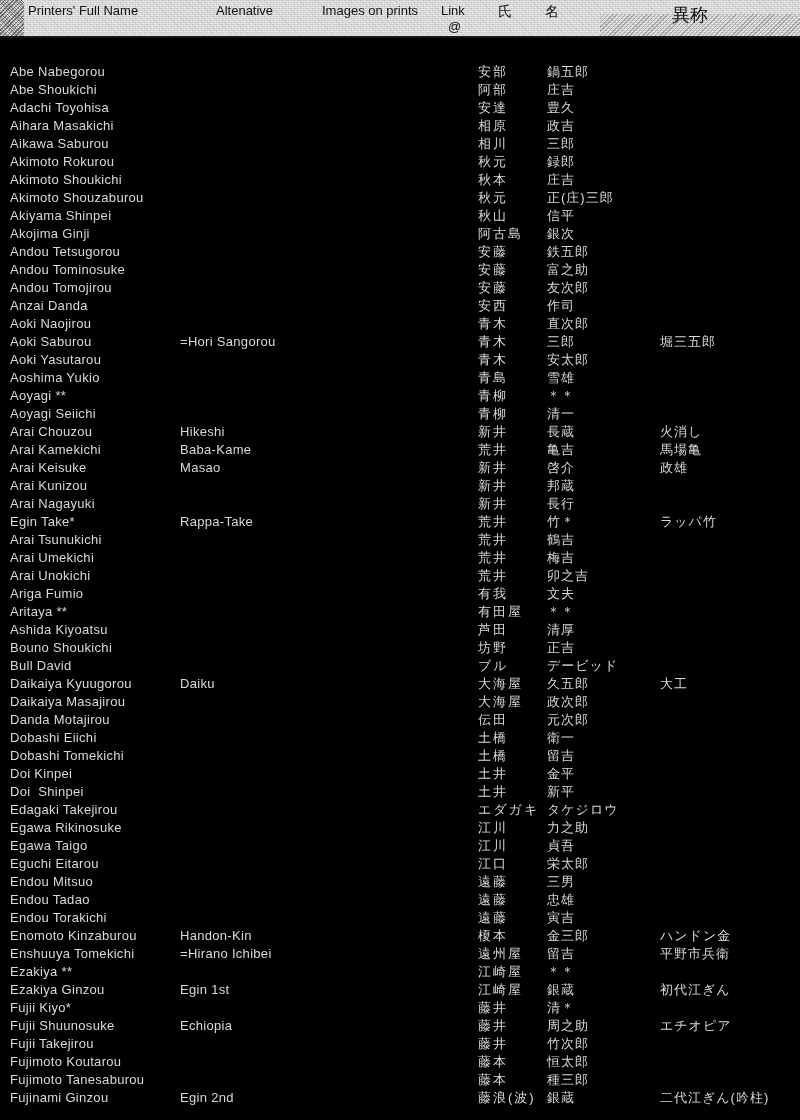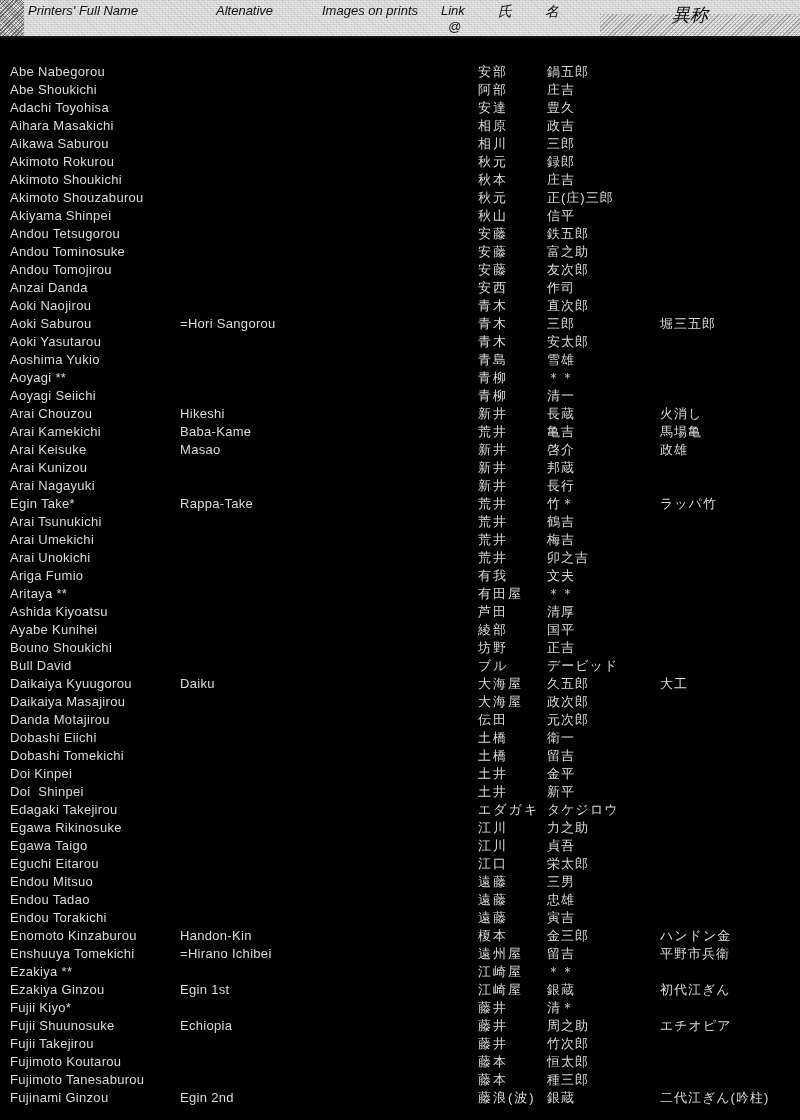--- a/index.html
+++ b/index.html
@@ -12,21 +12,21 @@
             repeating-linear-gradient(0deg, rgba(255,255,255,.45) 0 1px, transparent 1px 2px),
             repeating-linear-gradient(90deg, rgba(0,0,0,.05) 0 1px, transparent 1px 3px),
             repeating-linear-gradient(45deg, rgba(0,0,0,.07) 0 1px, transparent 1px 4px);
           border-bottom:2px solid #151515;
           color:#111;font-size:13px;}
   .header::before{content:'';position:absolute;left:0;top:0;width:24px;height:100%;
           background:repeating-linear-gradient(135deg, rgba(30,30,30,.5) 0 1px, transparent 1px 3px),
                      repeating-linear-gradient(45deg, rgba(50,50,50,.35) 0 1px, transparent 1px 2px);}
   .header::after{content:'';position:absolute;right:0;top:14px;width:200px;height:22px;
           background:repeating-linear-gradient(135deg, rgba(30,30,30,.28) 0 1px, transparent 1px 3px);}
-  .header span{position:absolute;top:3px;white-space:pre;font-style:italic;}
+  .header span{position:absolute;top:3px;white-space:pre;}
   .h-name{left:28px;}
   .h-alt{left:216px;}
   .h-images{left:322px;}
   .h-link{left:441px;}
   .h-at{left:448px;top:19px !important;}
   .h-shi{left:498px;font-size:14px;}
   .h-mei{left:545px;font-size:14px;}
   .h-alias{left:672px;font-size:18px;}
   
   #rows{position:absolute;left:0;top:38px;width:800px;margin-top:25px;}
@@ -95,20 +95,25 @@
         <span class="cell c-name">Akimoto Shouzaburou</span>
         <span class="cell c-shi">秋元</span>
         <span class="cell c-mei">正(庄)三郎</span>
       </div>
       <div class="row">
         <span class="cell c-name">Akiyama Shinpei</span>
         <span class="cell c-shi">秋山</span>
         <span class="cell c-mei">信平</span>
       </div>
       <div class="row">
+        <span class="cell c-name">Akojima Ginji</span>
+        <span class="cell c-shi">阿古島</span>
+        <span class="cell c-mei">銀次</span>
+      </div>
+      <div class="row">
         <span class="cell c-name">Andou Tetsugorou</span>
         <span class="cell c-shi">安藤</span>
         <span class="cell c-mei">鉄五郎</span>
       </div>
       <div class="row">
         <span class="cell c-name">Andou Tominosuke</span>
         <span class="cell c-shi">安藤</span>
         <span class="cell c-mei">富之助</span>
       </div>
       <div class="row">
@@ -215,25 +220,20 @@
         <span class="cell c-name">Aritaya **</span>
         <span class="cell c-shi">有田屋</span>
         <span class="cell c-mei">＊＊</span>
       </div>
       <div class="row">
         <span class="cell c-name">Ashida Kiyoatsu</span>
         <span class="cell c-shi">芦田</span>
         <span class="cell c-mei">清厚</span>
       </div>
       <div class="row">
-        <span class="cell c-name">Ayabe Kunihei</span>
-        <span class="cell c-shi">綾部</span>
-        <span class="cell c-mei">国平</span>
-      </div>
-      <div class="row">
         <span class="cell c-name">Bouno Shoukichi</span>
         <span class="cell c-shi">坊野</span>
         <span class="cell c-mei">正吉</span>
       </div>
       <div class="row">
         <span class="cell c-name">Bull David</span>
         <span class="cell c-shi">ブル</span>
         <span class="cell c-mei">デービッド</span>
       </div>
       <div class="row">

